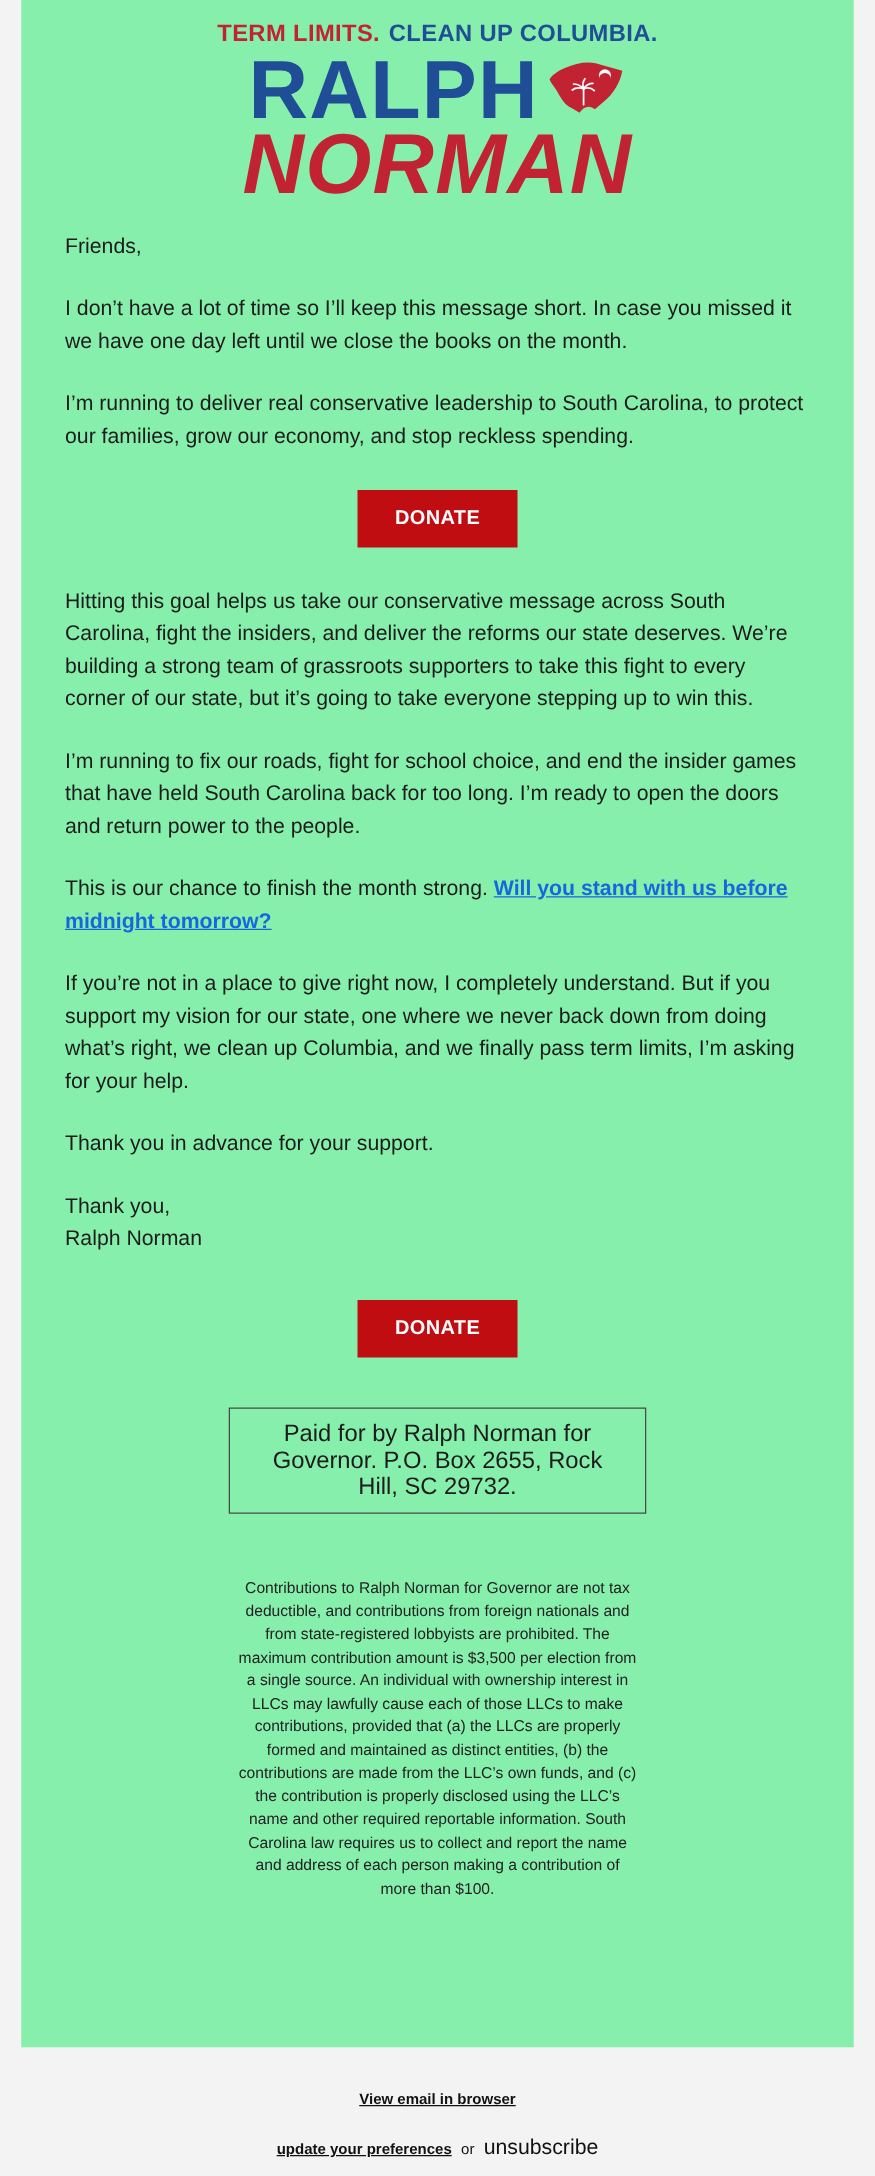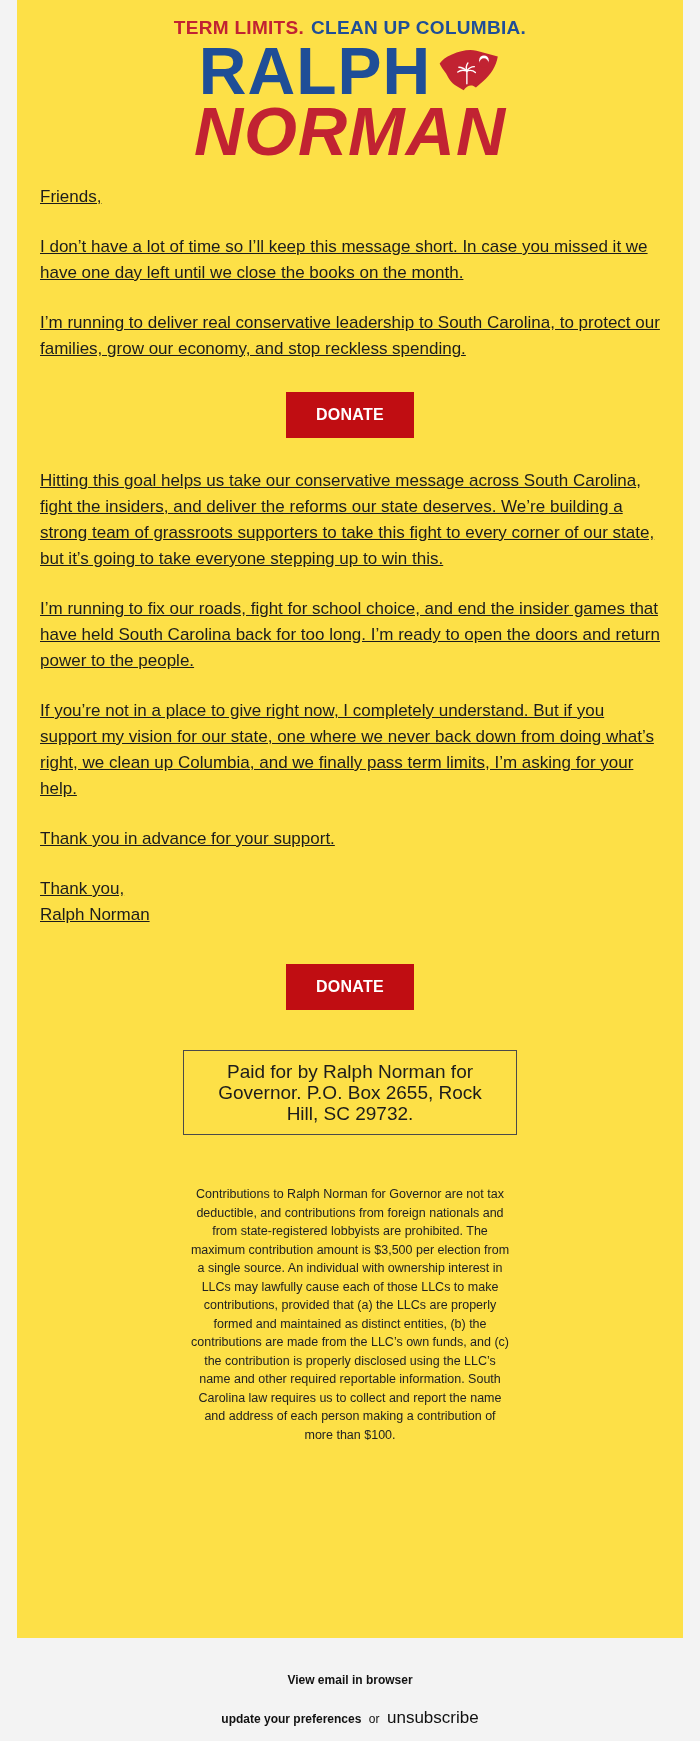--- a/index.html
+++ b/index.html
@@ -9,21 +9,21 @@
     font-family: "Liberation Sans", "DejaVu Sans", sans-serif;
   }
   .page {
     width: 700px;
     margin: 0 auto;
   }
   .email-card {
     width: 666px;
     min-height: 1638px;
     margin: 0 auto;
-    background: #fde047;
+    background: #86efac;
     box-sizing: border-box;
     padding: 12px 23px 50px 23px;
   }
   
   .logo {
     text-align: center;
     padding-top: 4px;
   }
   .logo-tagline {
     font-size: 19px;
@@ -76,22 +76,21 @@
   .logo-subtitle .red { color: #c12332; margin: 0 6px 0 10px; }
   .logo-subtitle .blue { color: #1f4e97; margin-right: 10px; }
   
   .body-copy {
     color: #1c1c1c;
     font-size: 17px;
     line-height: 26px;
     margin-top: 22px;
   }
   .body-copy p {
-    margin: 24px 0;
-    text-decoration: underline;
+    margin: 24px 12px;
   }
   a.email-link {
     color: #1667dd;
     font-weight: bold;
     text-decoration: underline;
     cursor: pointer;
   }
   .donate-btn {
     display: block;
     width: 128px;
@@ -131,20 +130,21 @@
   
   .footer {
     text-align: center;
     padding: 32px 0 26px 0;
     background: #f3f3f3;
   }
   .footer-link-small {
     color: #111111;
     font-size: 12px;
     font-weight: bold;
+    text-decoration: underline;
     cursor: pointer;
   }
   .footer-or {
     color: #111111;
     font-size: 12px;
     margin: 0 3px;
   }
   .footer-unsubscribe {
     color: #111111;
     font-size: 17px;
@@ -185,20 +185,21 @@
 
     <div class="body-copy">
       <p>Friends,</p>
       <p>I don’t have a lot of time so I’ll keep this message short. In case you missed it we have one day left until we close the books on the month.</p>
       <p>I’m running to deliver real conservative leadership to South Carolina, to protect our families, grow our economy, and stop reckless spending.</p>
 
       <button class="donate-btn">DONATE</button>
 
       <p>Hitting this goal helps us take our conservative message across South Carolina, fight the insiders, and deliver the reforms our state deserves. We’re building a strong team of grassroots supporters to take this fight to every corner of our state, but it’s going to take everyone stepping up to win this.</p>
       <p>I’m running to fix our roads, fight for school choice, and end the insider games that have held South Carolina back for too long. I’m ready to open the doors and return power to the people.</p>
+      <p><span>This is our chance to finish the month strong. </span><a class="email-link">Will you stand with us before midnight tomorrow?</a></p>
       <p>If you’re not in a place to give right now, I completely understand. But if you support my vision for our state, one where we never back down from doing what’s right, we clean up Columbia, and we finally pass term limits, I’m asking for your help.</p>
       <p>Thank you in advance for your support.</p>
       <p class="signoff">
         <span>Thank you,</span><br>
         <span>Ralph Norman</span>
       </p>
 
       <button class="donate-btn second">DONATE</button>
     </div>
 

